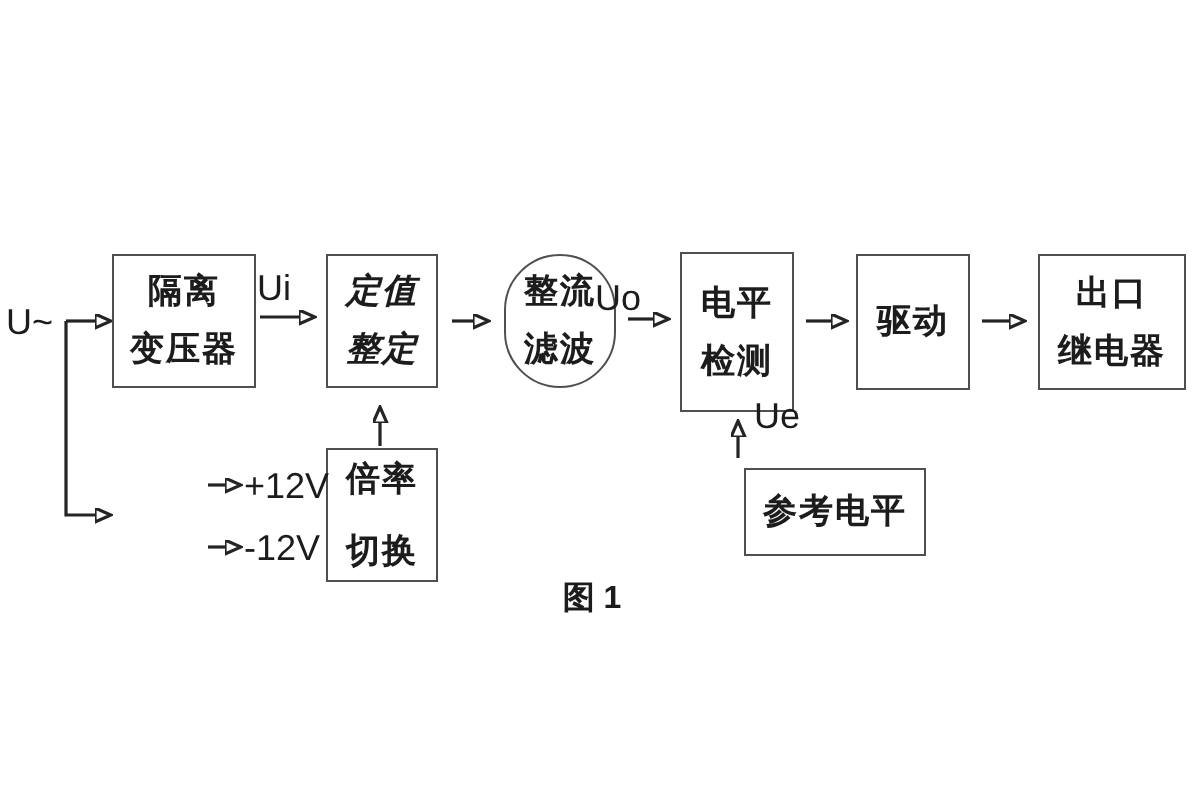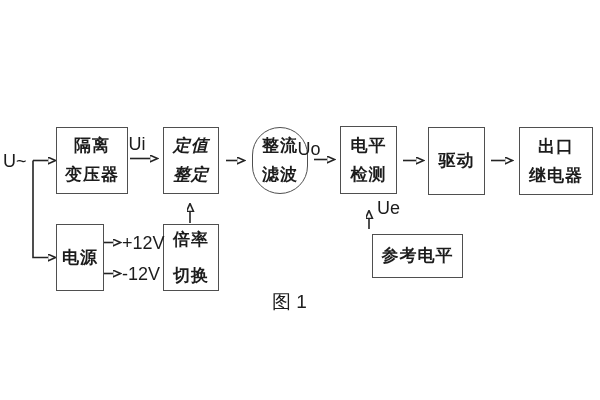--- a/index.html
+++ b/index.html
@@ -40,23 +40,23 @@
   }
   .sig {
     position: absolute;
     font-size: 18px;
     font-weight: 400;
     line-height: 16px;
     white-space: nowrap;
   }
   .caption {
     position: absolute;
-    font-size: 19px;
-    font-weight: 400;
-    text-align: left;
+    font-size: 16px;
+    font-weight: 700;
+    text-align: center;
   }
 </style>
 </head>
 <body>
 
 <div class="stage">
 
   <svg class="wires" viewBox="0 0 600 400" xmlns="http://www.w3.org/2000/svg">
     <defs>
       <marker id="ah" markerWidth="9" markerHeight="8" refX="0.5" refY="3.5" orient="auto" markerUnits="userSpaceOnUse">
@@ -84,37 +84,34 @@
   <div class="box" style="left:163px; top:127px; width:56px; height:67px;font-style:italic;">
     <span>定值</span>
     <span>整定</span>
   </div>
 
   <div class="box" style="left:252px; top:127px; width:56px; height:67px;border-radius:28px;">
     <span>整流</span>
     <span>滤波</span>
   </div>
 
-  <div class="box" style="left:340px; top:126px; width:57px; height:68px;">
+  <div class="box" style="left:340px; top:126px; width:57px; height:80px;">
     <span>电平</span>
     <span>检测</span>
   </div>
 
   <div class="box" style="left:519px; top:127px; width:74px; height:68px;">
     <span>出口</span>
     <span>继电器</span>
   </div>
 
   <div class="box" style="left:428px; top:127px; width:57px; height:68px;">
     <span>驱动</span>
   </div>
 
-  <div class="box" style="left:56px; top:224px; width:48px; height:67px;">
-    <span>电源</span>
-  </div>
 
   <div class="box" style="left:163px; top:224px; width:56px; height:67px;gap:20px;">
     <span>倍率</span>
     <span>切换</span>
   </div>
 
   <div class="box" style="left:329px; top:234px; width:91px; height:44px;margin-left:43px;">
     <span>参考电平</span>
   </div>
 

